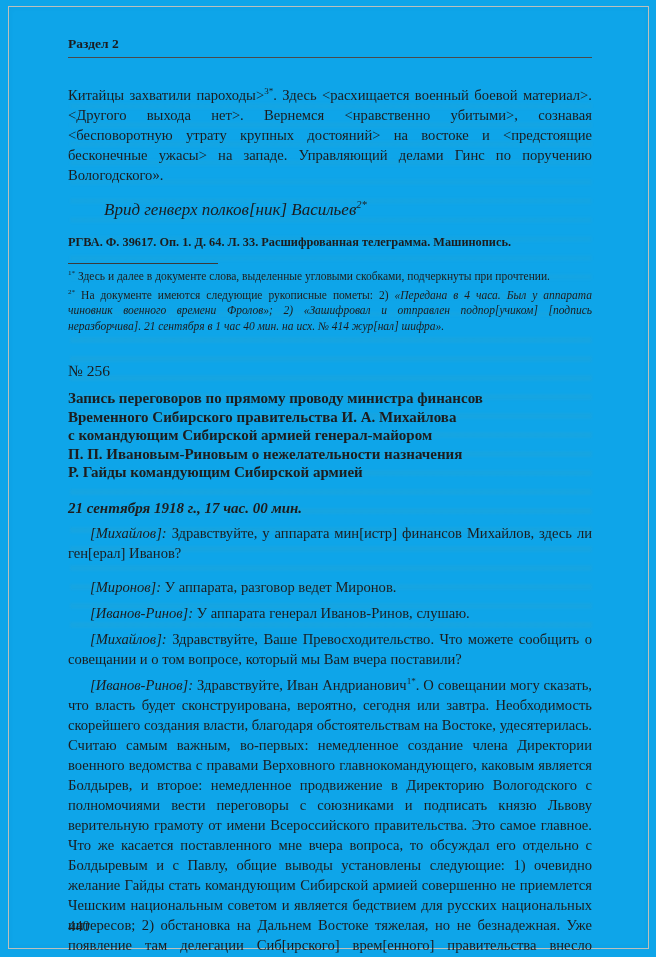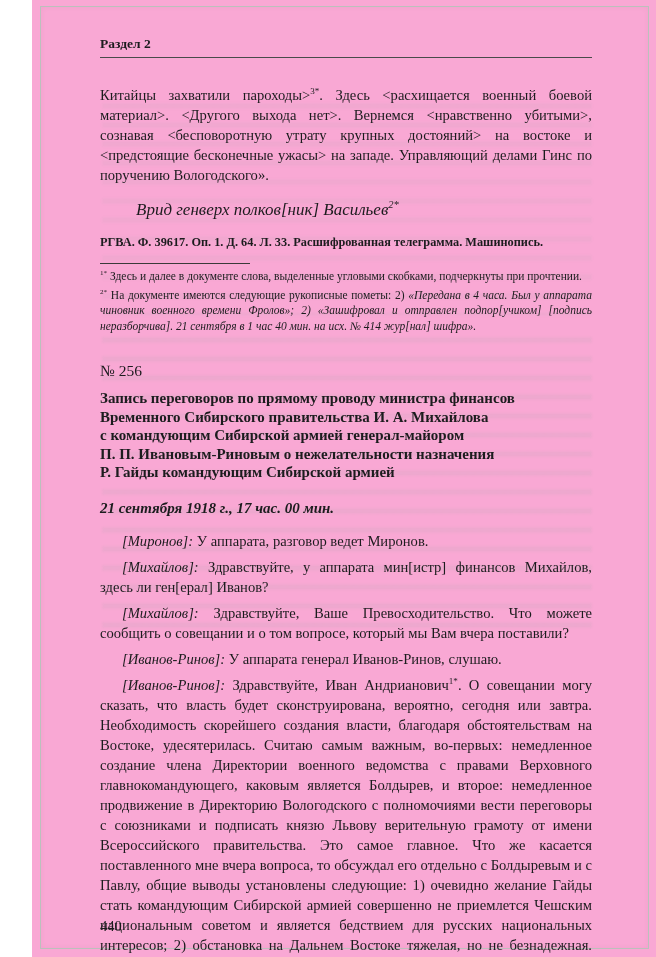--- a/index.html
+++ b/index.html
@@ -11,22 +11,21 @@
     height: 957px;
     background: #ffffff;
     font-family: "Liberation Serif", "DejaVu Serif", serif;
     color: #1c1c1e;
     position: relative;
     overflow: hidden;
   }
   .scan {
     position: absolute;
     inset: 0;
-    background: #f9a8d4;
-    margin-left: 32px;
+    background: #0ea5e9;
   }
   .page-edge {
     position: absolute;
     left: 8px;
     top: 6px;
     right: 7px;
     bottom: 8px;
     border: 1px solid #bcc0bc;
     box-shadow: inset 0 0 6px rgba(0,0,0,0.04);
     pointer-events: none;
@@ -153,21 +152,21 @@
     <div class="doc-number">№ 256</div>
     <div class="doc-title">
       <div>Запись переговоров по прямому проводу министра финансов</div>
       <div>Временного Сибирского правительства И. А. Михайлова</div>
       <div>с командующим Сибирской армией генерал-майором</div>
       <div>П. П. Ивановым-Риновым о нежелательности назначения</div>
       <div>Р. Гайды командующим Сибирской армией</div>
     </div>
     <p class="dateline">21 сентября 1918 г., 17 час. 00 мин.</p>
 
+    <p class="body dialog"><span class="i">[Михайлов]:</span><span> Здравствуйте, у аппарата мин[истр] финансов Михайлов, здесь ли ген[ерал] Иванов?</span></p>
     <p class="body dialog dialog-first"><span class="i">[Миронов]:</span><span> У аппарата, разговор ведет Миронов.</span></p>
-    <p class="body dialog"><span class="i">[Михайлов]:</span><span> Здравствуйте, у аппарата мин[истр] финансов Михайлов, здесь ли ген[ерал] Иванов?</span></p>
+    <p class="body dialog"><span class="i">[Иванов-Ринов]:</span><span> У аппарата генерал Иванов-Ринов, слушаю.</span></p>
     <p class="body dialog"><span class="i">[Михайлов]:</span><span> Здравствуйте, Ваше Превосходительство. Что можете сообщить о совещании и о том вопросе, который мы Вам вчера поставили?</span></p>
-    <p class="body dialog"><span class="i">[Иванов-Ринов]:</span><span> У аппарата генерал Иванов-Ринов, слушаю.</span></p>
     <p class="body dialog"><span class="i">[Иванов-Ринов]:</span><span> Здравствуйте, Иван Андрианович</span><sup>1*</sup><span>. О совещании могу сказать, что власть будет сконструирована, вероятно, сегодня или завтра. Необходимость скорейшего создания власти, благодаря обстоятельствам на Востоке, удесятерилась. Считаю самым важным, во-первых: немедленное создание члена Директории военного ведомства с правами Верховного главнокомандующего, каковым является Болдырев, и второе: немедленное продвижение в Директорию Вологодского с полномочиями вести переговоры с союзниками и подписать князю Львову верительную грамоту от имени Всероссийского правительства. Это самое главное. Что же касается поставленного мне вчера вопроса, то обсуждал его отдельно с Болдыревым и с Павлу, общие выводы установлены следующие: 1) очевидно желание Гайды стать командующим Сибирской армией совершенно не приемлется Чешским национальным советом и является бедствием для русских национальных интересов; 2) обстановка на Дальнем Востоке тяжелая, но не безнадежная. Уже появление там делегации Сиб[ирского] врем[енного] правительства внесло некоторое успокоение, а будущее выступление П. В. Во-</span></p>
   </div>
 
   <div class="page-number">440</div>
 </div>
 
 </body></html>

